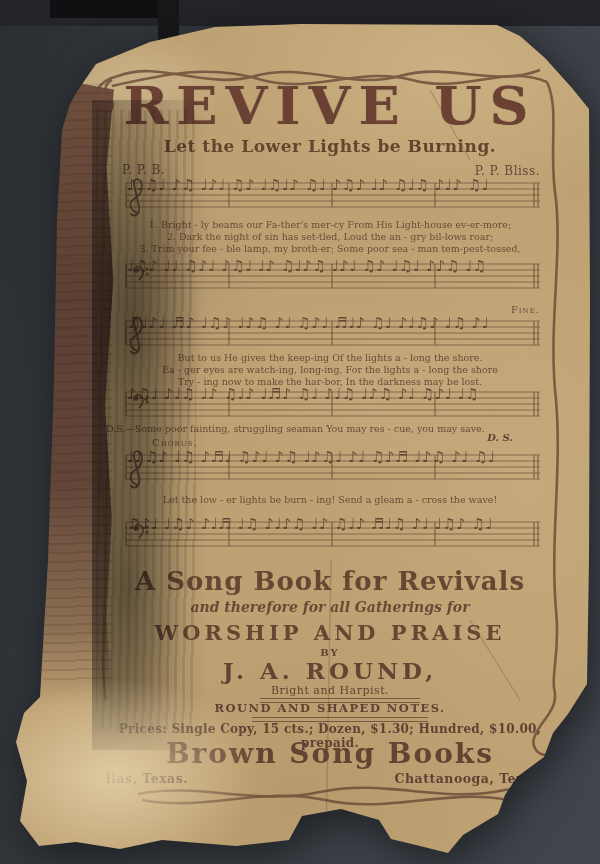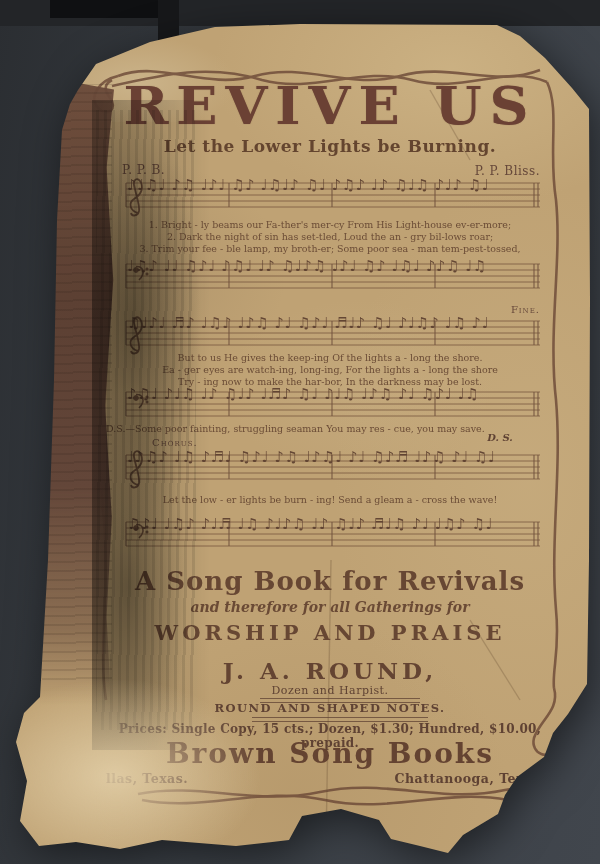--- a/index.html
+++ b/index.html
@@ -248,22 +248,23 @@
 
     <div class="t lyric" style="left:106px;top:423px;width:440px;">D.S.—Some poor fainting, struggling seaman You may res - cue,  you  may save.</div>
     <div class="t small-label" style="left:152px;top:437px;">Chorus.</div>
     <div class="t ds-italic" style="left:460px;top:432px;width:80px;text-align:center;">D. S.</div>
 
     <div class="t center lyric" style="top:494px">Let  the low - er lights be burn - ing!   Send  a  gleam   a - cross  the  wave!</div>
 
     <div class="t center tagline-main">A Song Book for Revivals</div>
     <div class="t center tagline-sub">and therefore for all Gatherings for</div>
     <div class="t center tagline-caps">WORSHIP AND PRAISE</div>
+    <div class="t center by">BY</div>
     <div class="t center author">J. A. ROUND,</div>
-    <div class="t center author-title">Dozen and Harpist.</div>
+    <div class="t center author-title">Bright and Harpist.</div>
     <div class="rule rule1"></div>
     <div class="t center notation-note">ROUND AND SHAPED NOTES.</div>
     <div class="rule rule2"></div>
     <div class="t center price-line">Prices: Single Copy, 15 cts.; Dozen, $1.30; Hundred, $10.00, prepaid.</div>
     <div class="t center publisher">Brown Song Books</div>
     <div class="t city city-left">llas, Texas.</div>
     <div class="t city city-right">Chattanooga, Tenn.</div>
 
     <div class="abs spine"></div>
     <div class="abs spine-streaks"></div>

